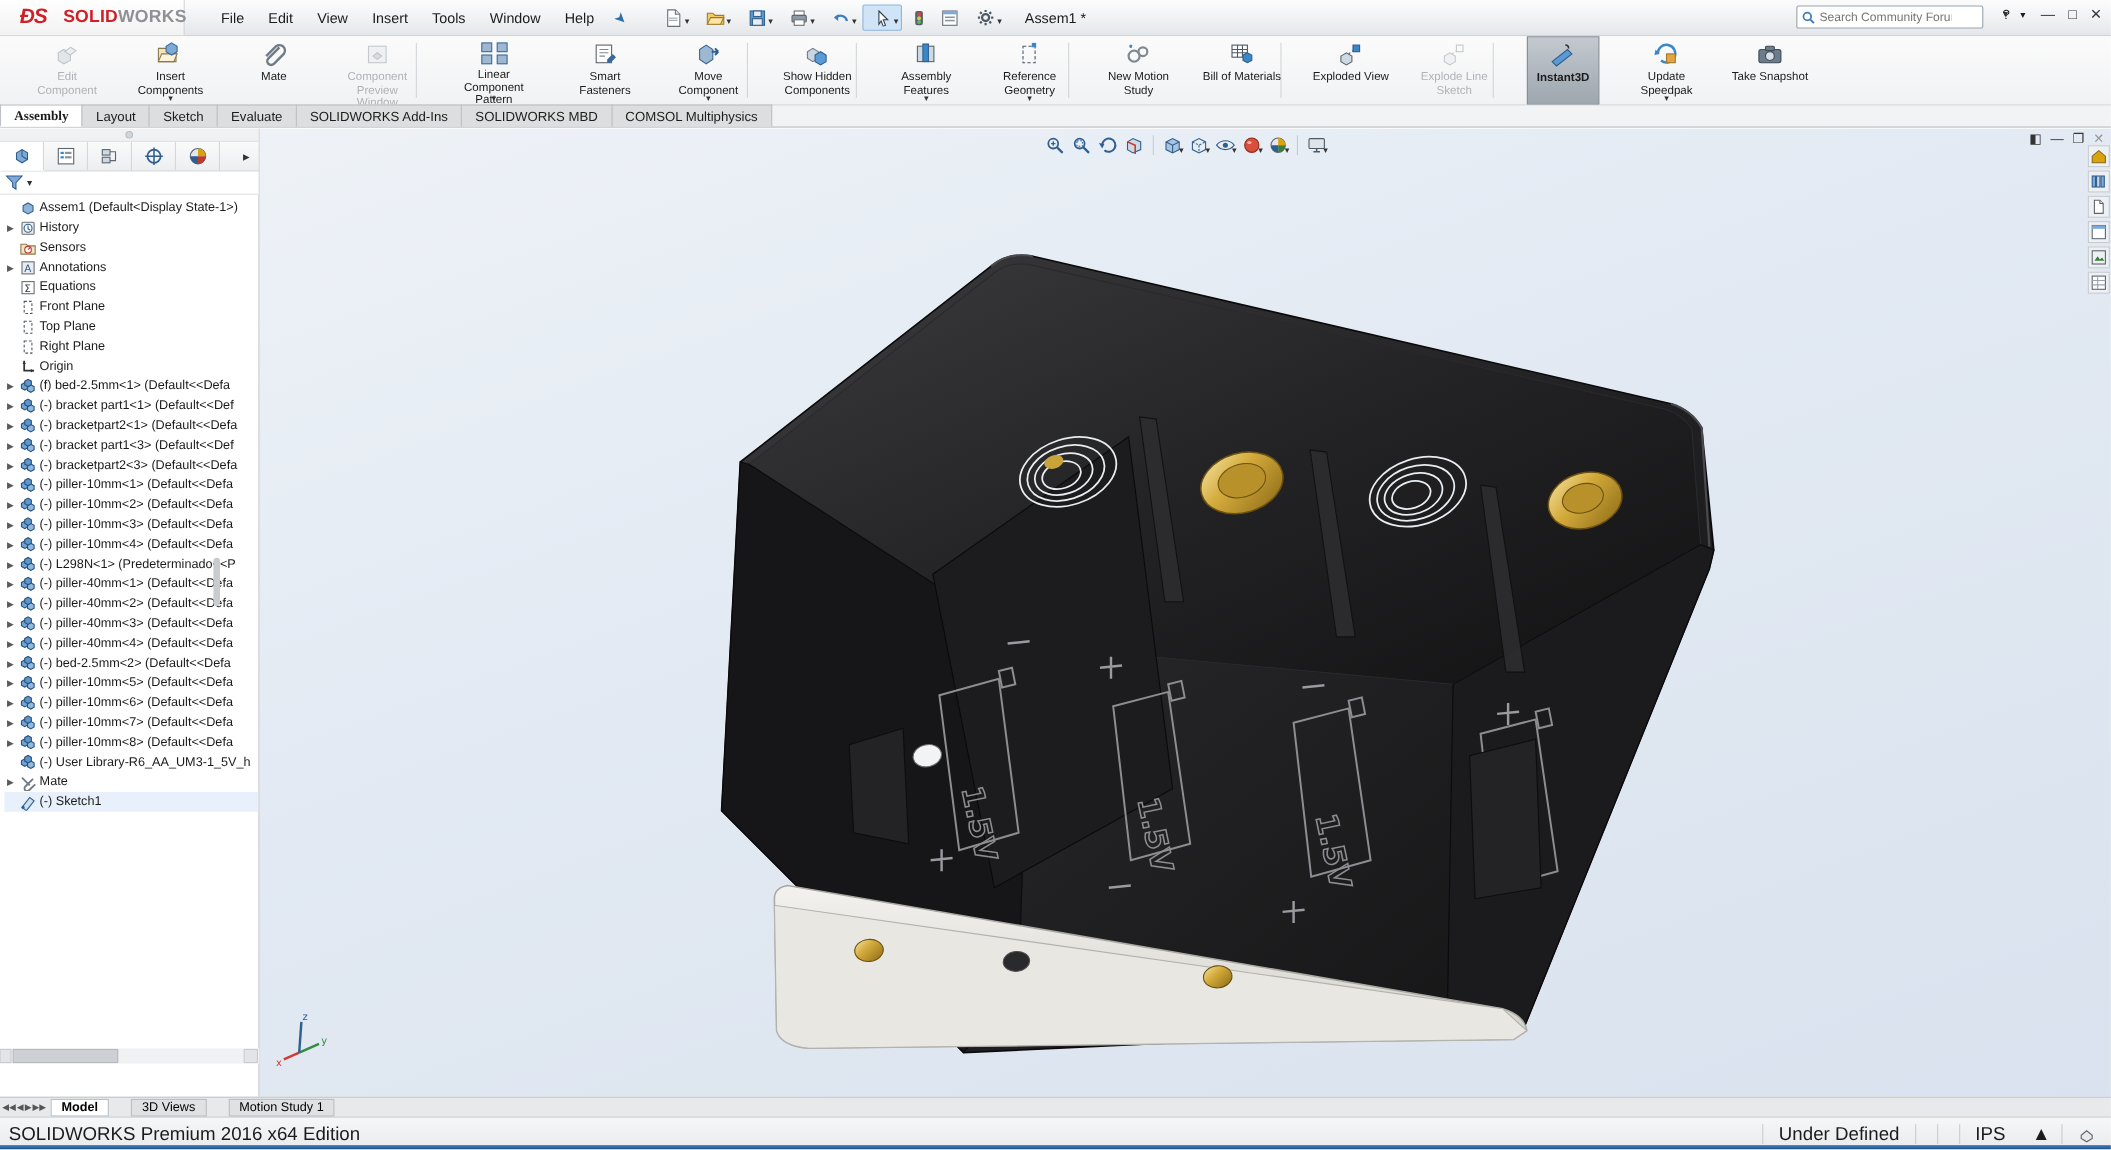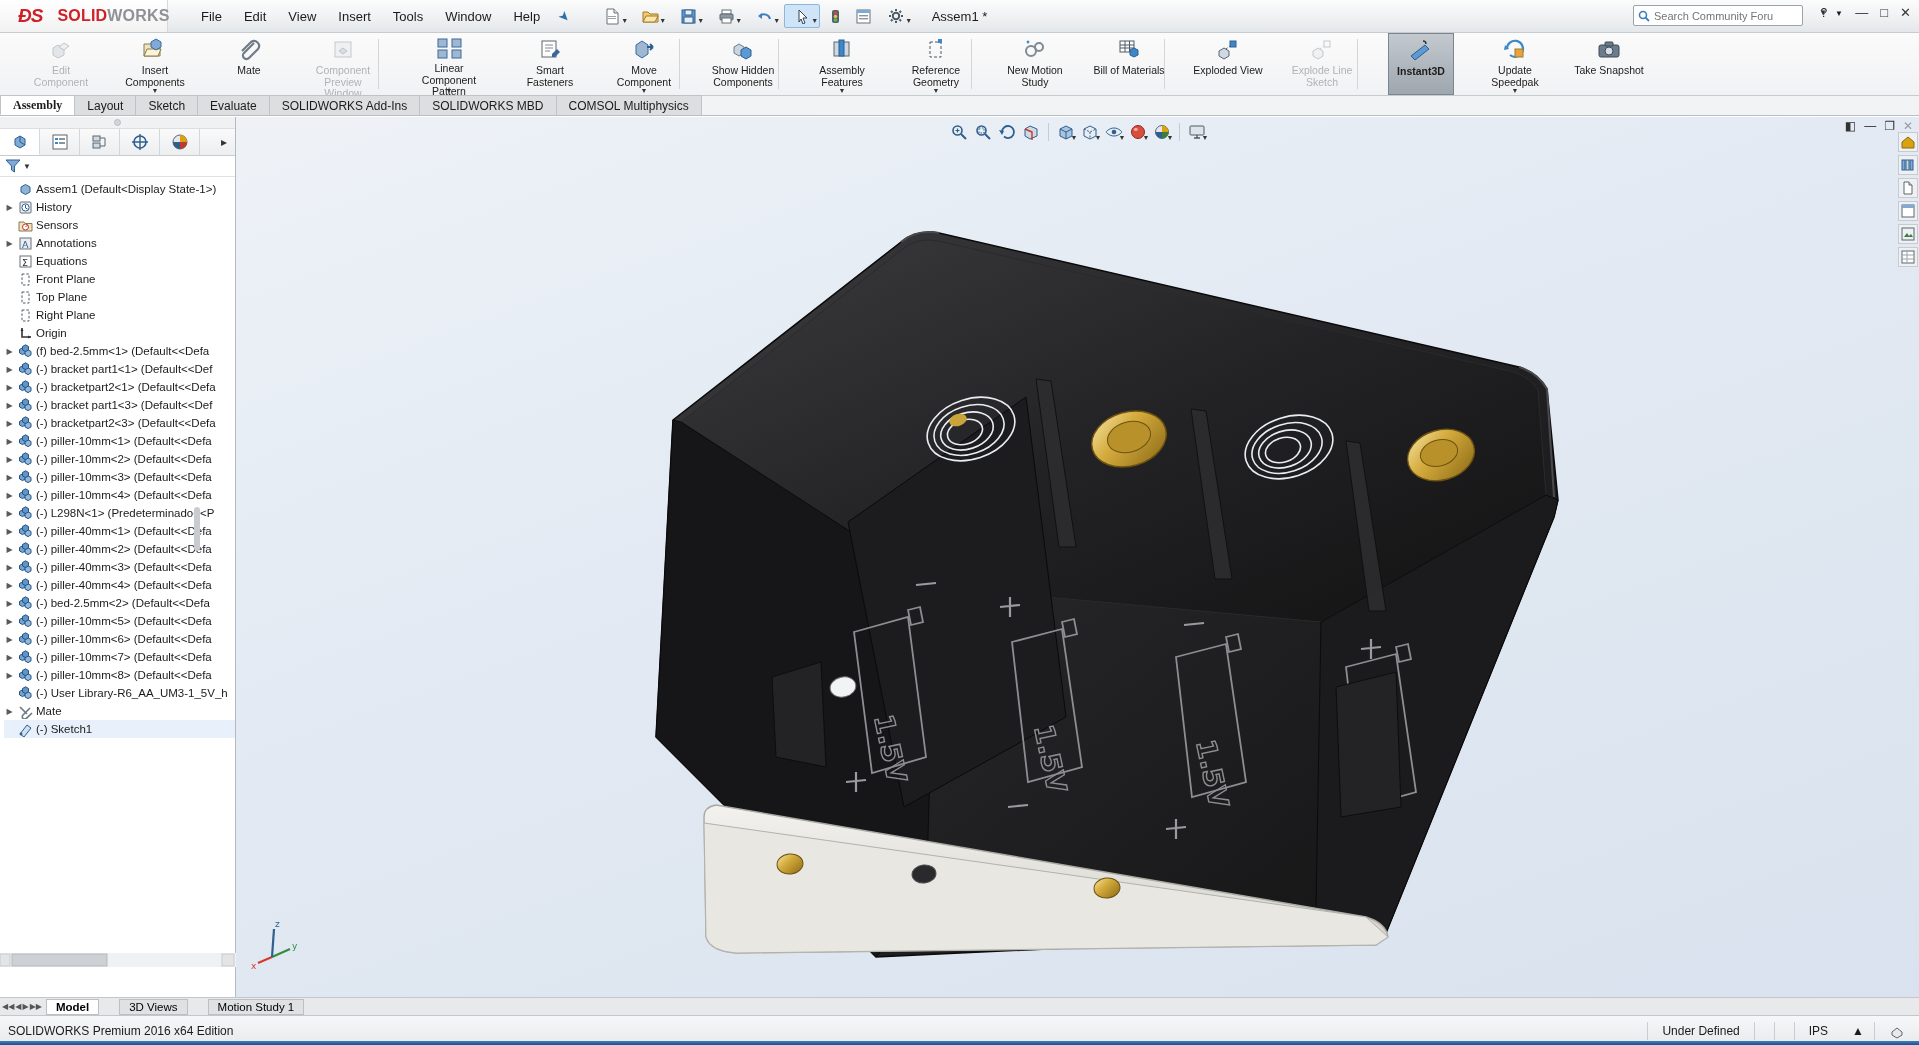--- a/index.html
+++ b/index.html
@@ -138,21 +138,21 @@
     background: #e7e9eb; border-top: 1px solid #c3c7cb; display: flex; align-items: center;
     font-size: 11.5px;
   }
   .navarrows { display: flex; gap: 1px; margin: 0 4px 0 2px; color: #555; font-size: 8px;}
   .btab { padding: 1px 9px; border: 1px solid #bcc0c4; background: #dfe1e3; margin-right: 20px;}
   .btab.active { background: #fff; font-weight: bold; }
 
   .statusbar {
     position: absolute; left: 0; bottom: 0; width: 1919px; height: 30px;
     background: linear-gradient(#f6f7f8, #e8eaec); border-top: 1px solid #c3c7cb;
-    display: flex; align-items: center; font-size: 12px; color: #1b1b1b;
+    display: flex; align-items: center; font-size: 17px; color: #1b1b1b;
   }
   .statusbar .txt { margin-left: 8px; }
   .status-right { margin-left: auto; display: flex; align-items: center; gap: 0; }
   .status-cell { padding: 0 14px; border-left: 1px solid #c9cdd1; height: 18px; display: flex; align-items: center;}
   .hscroll-left {
     position: absolute; left: 0; bottom: 30px; width: 236px; height: 14px;
   }
 
   
   .graphics {

